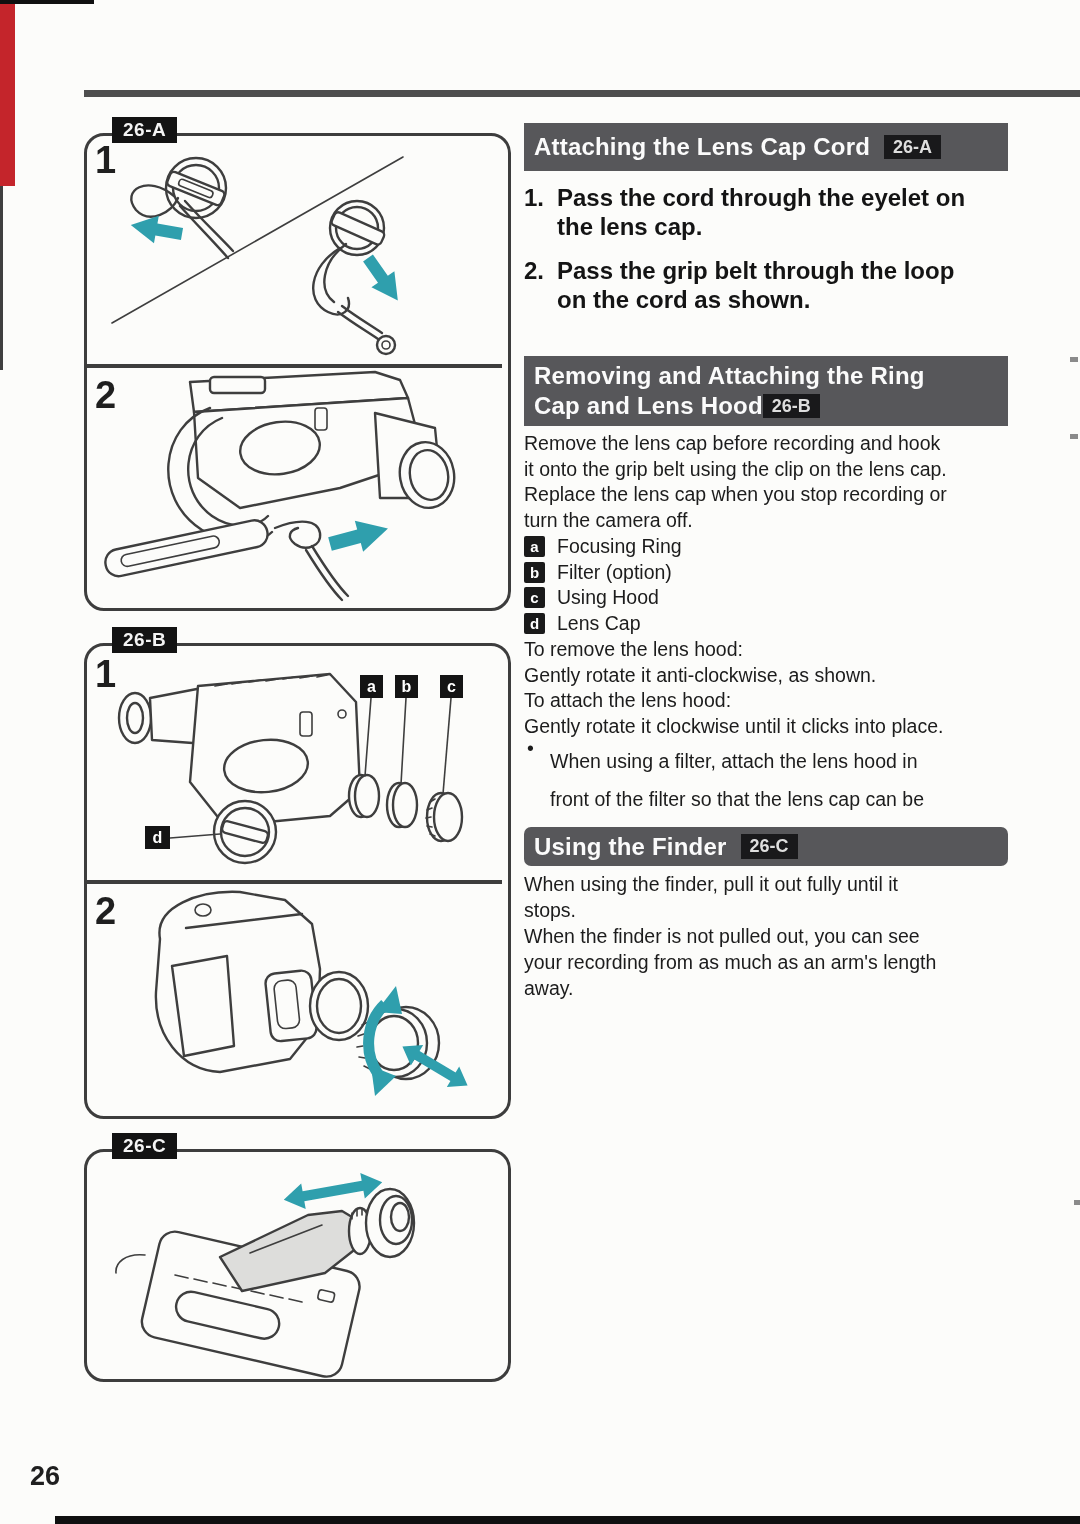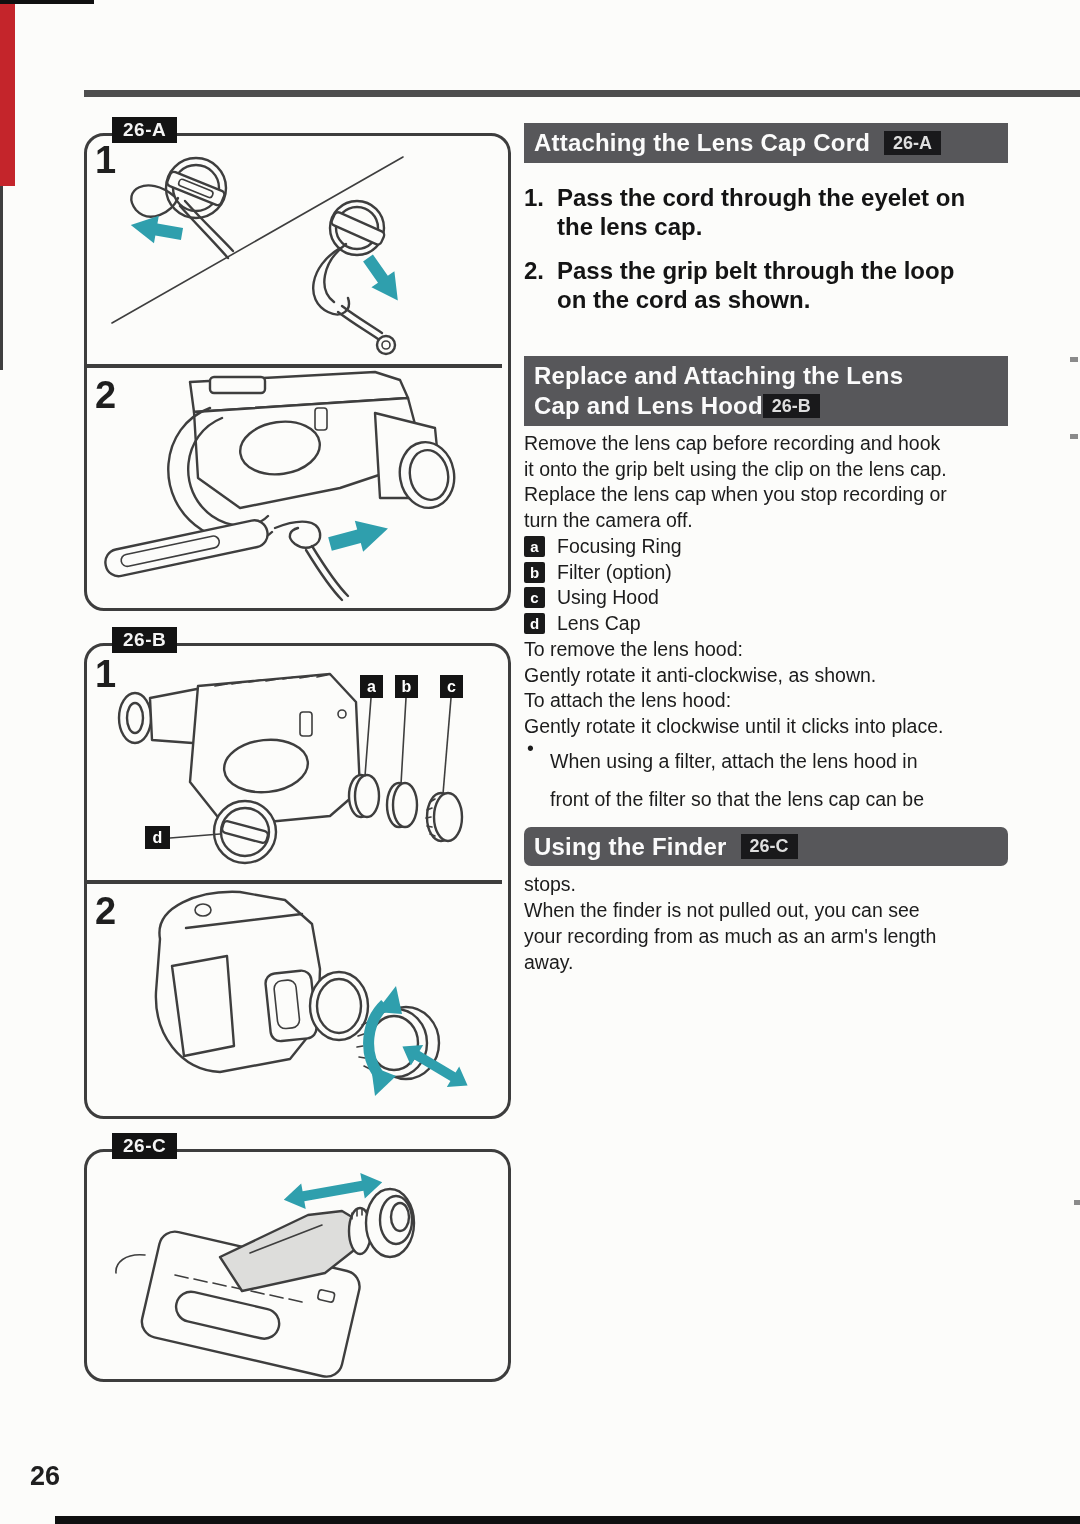--- a/index.html
+++ b/index.html
@@ -237,21 +237,21 @@
       <path class="sk thin" d="M262,58 l0,6 M267,55 l0,6 M272,54 l0,6 M277,55 l0,6"></path>
       <ellipse class="skf" cx="300" cy="68" rx="24" ry="34"></ellipse>
       <ellipse class="sk" cx="306" cy="65" rx="16" ry="24"></ellipse>
       <ellipse class="skf" cx="310" cy="62" rx="9" ry="14"></ellipse>
     </g>
     <g class="teal" transform="translate(243,36) rotate(-10)">
       <path d="M-50,0 L-30,-13 L-30,-5 L30,-5 L30,-13 L50,0 L30,13 L30,5 L-30,5 L-30,13 Z"></path>
     </g>
   </svg>
 
-  <div class="secbar" style="left:524px;top:123px;width:464px;height:40px;">
+  <div class="secbar" style="left:524px;top:123px;width:464px;height:48px;">
     <span class="t">Attaching the Lens Cap Cord</span>
     <span class="ref-tag">26-A</span>
   </div>
 
   <div class="step" style="left:524px;top:183px;">
     <span class="n">1.</span>
     <div class="lines">
       <div>Pass the cord through the eyelet on</div>
       <div>the lens cap.</div>
     </div>
@@ -259,21 +259,21 @@
   <div class="step" style="left:524px;top:256px;">
     <span class="n">2.</span>
     <div class="lines">
       <div>Pass the grip belt through the loop</div>
       <div>on the cord as shown.</div>
     </div>
   </div>
 
   <div class="secbar" style="left:524px;top:356px;width:464px;height:70px;">
     <div class="secbar-lines">
-      <span class="t">Replace and Attaching the Lens</span>
+      <span class="t">Removing and Attaching the Ring</span>
       <span class="secbar-l2">
         <span class="t">Cap and Lens Hood</span>
         <span class="ref-tag">26-B</span>
       </span>
     </div>
   </div>
 
   <div class="bodyblock" style="left:524px;top:431px;">
     <div>Remove the lens cap before recording and hook</div>
     <div>it onto the grip belt using the clip on the lens cap.</div>
@@ -312,20 +312,21 @@
     <div class="bl">When using a filter, attach the lens hood in</div>
     <div class="bl">front of the filter so that the lens cap can be</div>
   </div>
 
   <div class="secbar" style="left:524px;top:827px;width:464px;height:39px;border-radius:7px;">
     <span class="t">Using the Finder</span>
     <span class="ref-tag">26-C</span>
   </div>
 
   <div class="bodyblock" style="left:524px;top:871px;line-height:26px;">
+    <div>When using the finder, pull it out fully until it</div>
     <div>stops.</div>
     <div>When the finder is not pulled out, you can see</div>
     <div>your recording from as much as an arm's length</div>
     <div>away.</div>
   </div>
 
   <div class="pagenum" style="left:30px;top:1461px;">26</div>
 
 </div>
 

